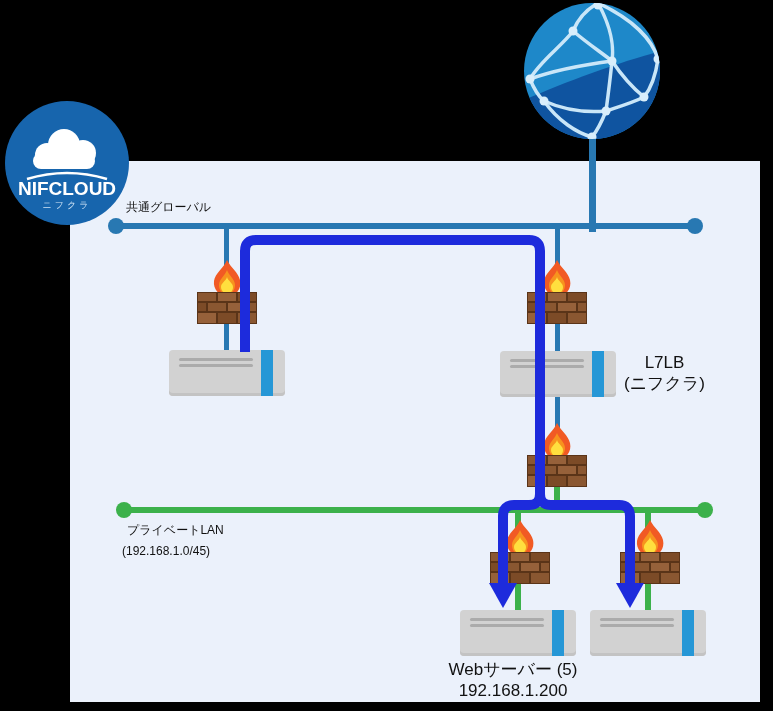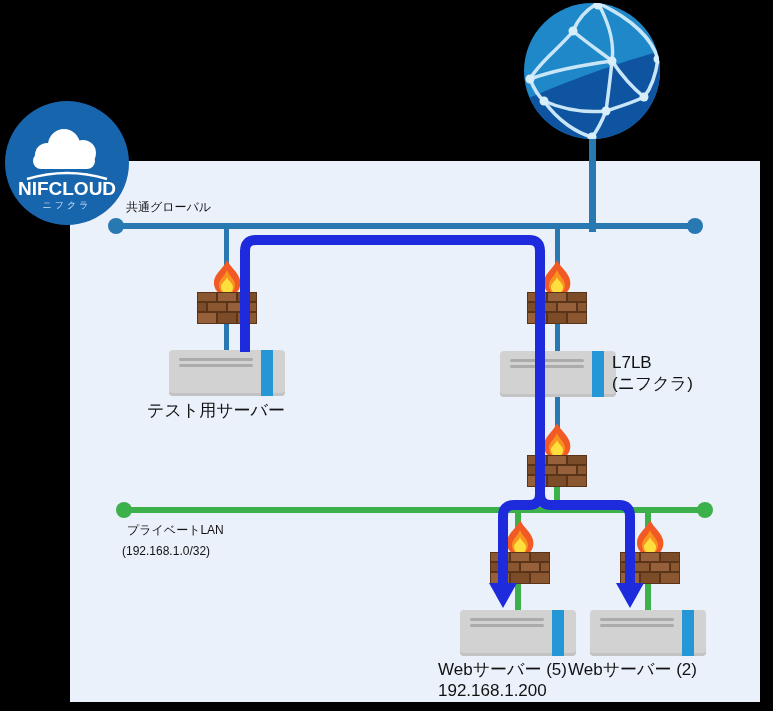--- a/index.html
+++ b/index.html
@@ -16,21 +16,21 @@
   .dot.green{background:#3cb14b;}
   .server{position:absolute;width:116px;height:46px;background:#d2d2d2;border-radius:4px;overflow:hidden;
           box-shadow:inset 0 -3px 0 #c3c3c3;}
   .server .vent{position:absolute;left:10px;height:3px;width:74px;background:#ababab;border-radius:2px;}
   .server .v1{top:8px;}
   .server .v2{top:14px;}
   .server .stripe{position:absolute;top:0;bottom:0;right:12px;width:12px;background:#2697d6;}
   .fw{position:absolute;width:60px;height:64px;}
   .lbl{position:absolute;font-size:17px;line-height:21px;white-space:nowrap;}
   .lbl.small{font-size:12px;}
-  .block{position:absolute;font-size:17px;line-height:21px;text-align:left;}
+  .block{position:absolute;font-size:17px;line-height:21px;text-align:center;}
   svg.overlay{position:absolute;left:0;top:0;pointer-events:none;}
 </style>
 </head>
 <body>
 
 <div id="canvas">
 
   <div class="panel"></div>
 
   <div class="abs steel" style="left:589px;top:135px;width:7px;height:97px;"></div>
@@ -231,34 +231,32 @@
       <path d="M540 486 V494 Q540 505 551 505 H619 Q630 505 630 516 V585"></path>
     </g>
     <g fill="#1d2bdc">
       <polygon points="489,583 517,583 503,608"></polygon>
       <polygon points="616,583 644,583 630,608"></polygon>
     </g>
   </svg>
 
   <div class="lbl small" style="left:126px;top:197px;">共通グローバル</div>
 
-  <div class="block" style="left:147px;top:400px;width:160px;">テスト用サーバー</div>
 
   <div class="block" style="left:612px;top:352px;width:105px;">
     <div>L7LB</div>
     <div>(ニフクラ)</div>
   </div>
 
   <div class="lbl small" style="left:127px;top:520px;line-height:21px;">
     <div>プライベートLAN</div>
-    <div style="margin-left:-5px;">(192.168.1.0/32)</div>
+    <div style="margin-left:-5px;">(192.168.1.0/45)</div>
   </div>
 
   <div class="block" style="left:438px;top:659px;width:150px;">
     <div>Webサーバー (5)</div>
     <div>192.168.1.200</div>
   </div>
 
   <div class="block" style="left:568px;top:659px;width:150px;">
-    <div>Webサーバー (2)</div>
   </div>
 
 </div>
 
 </body></html>

